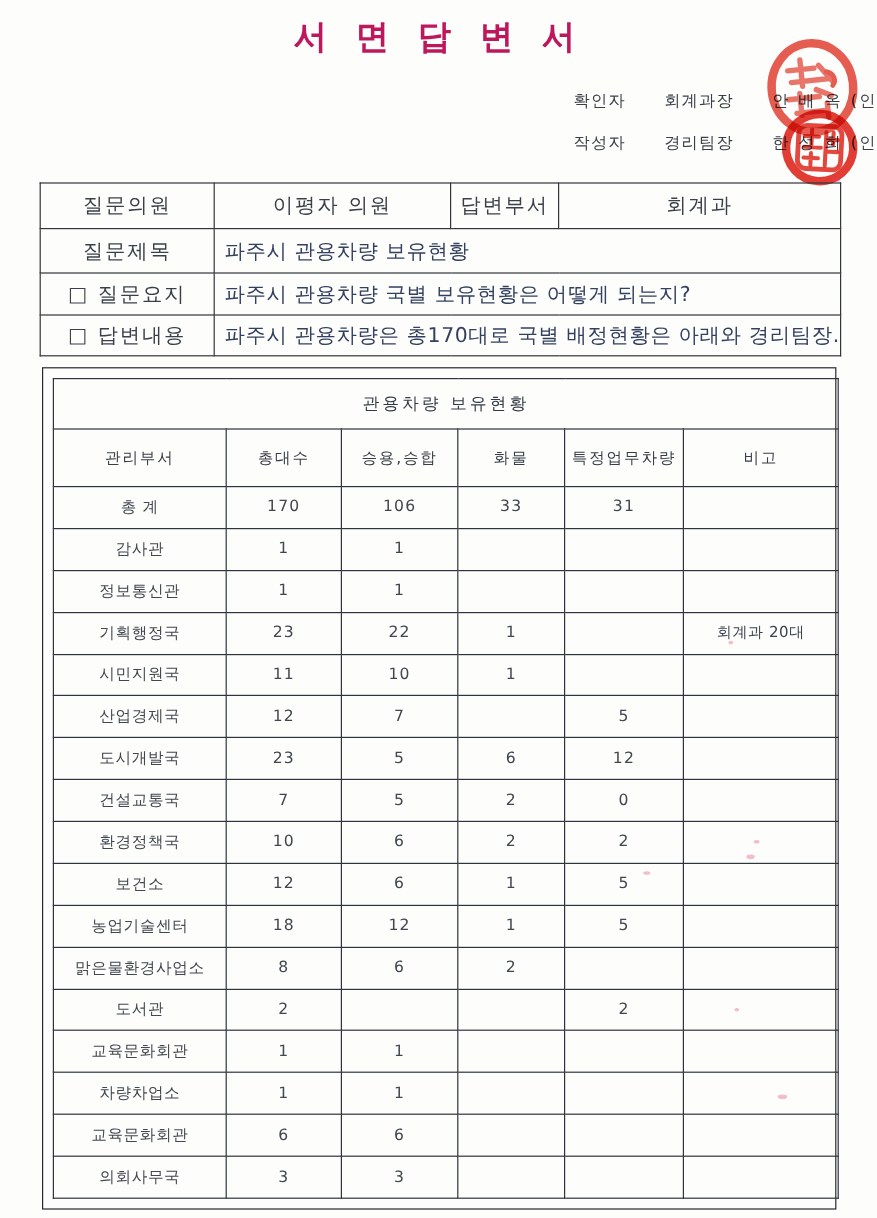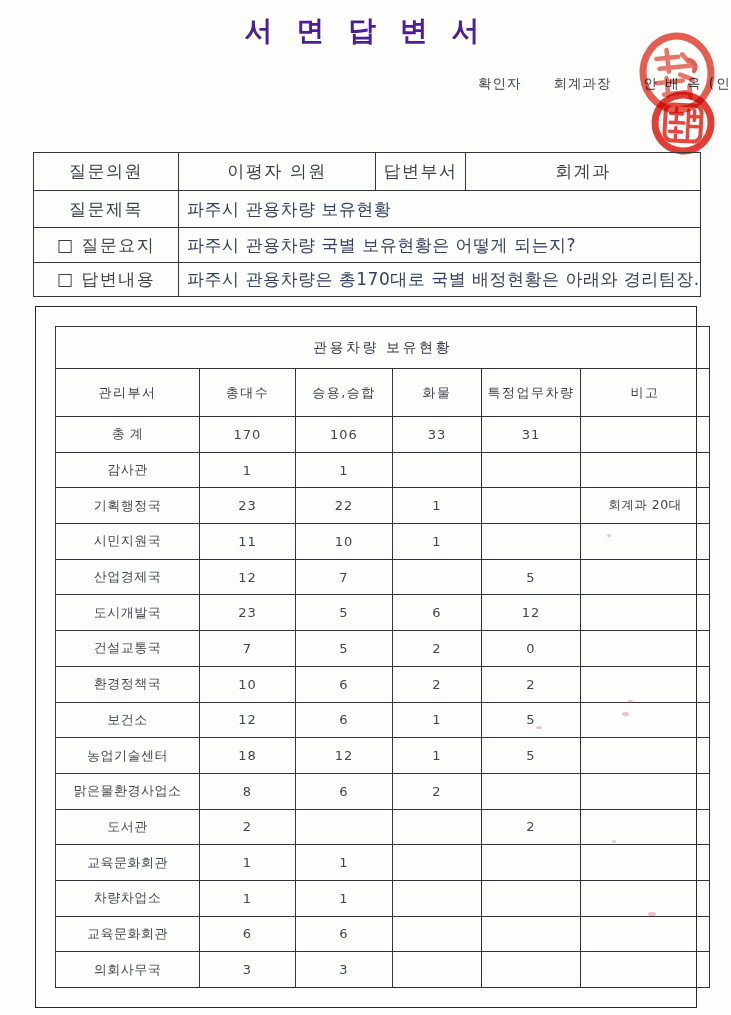--- a/index.html
+++ b/index.html
@@ -12,21 +12,21 @@
   .page {
     position:relative; width:731px; height:1015px;
     background:#fdfdfc; overflow:hidden;
   }
 
   
   .doc-title {
     position:absolute; top:12px; left:0; width:100%;
     text-align:center;
     font-family:"DejaVu Serif","Liberation Serif",serif;
-    font-size:28px; font-weight:bold; color:#4c1d95;
+    font-size:28px; font-weight:bold; color:#be185d;
     letter-spacing:7px;
   }
 
   
   .approval { position:absolute; left:478px; top:66px; width:240px; color:#3a3f47; }
   .approval-line { display:flex; gap:32px; font-size:13.5px; height:35px; align-items:center; letter-spacing:1px; white-space:nowrap; }
   .approval-line .name { letter-spacing:2px; }
 
   
   .stamp { position:absolute; mix-blend-mode:multiply; pointer-events:none; }
@@ -48,21 +48,21 @@
   .info-table td.content {
     text-align:left; padding-left:8px;
     color:#33405f; letter-spacing:0.5px;
   }
 
   
   .vehicle-box {
     position:absolute; left:35px; top:306px;
     width:662px; height:702px;
     border:1.8px solid #26292e;
-    padding:19px;
+    padding:8px;
     background:#fdfdfc;
   }
   .vehicle-table {
     border-collapse:collapse; table-layout:fixed;
     width:100%; height:100%;
   }
   .vehicle-table td {
     border:1.4px solid #2e333c;
     font-size:13px; color:#42474f;
     text-align:center; letter-spacing:1px;
@@ -83,20 +83,25 @@
 
 <div class="page">
 
   <div class="doc-title">서 면 답 변 서</div>
 
   <div class="approval">
     <div class="approval-line">
       <span>확인자</span>
       <span>회계과장</span>
       <span class="name">안 배 옥 (인)</span>
+    </div>
+    <div class="approval-line">
+      <span>작성자</span>
+      <span>경리팀장</span>
+      <span class="name">한 성 희 (인)</span>
     </div>
   </div>
 
   <div class="stamp stamp-top">
     <svg width="82" height="84" viewBox="0 0 82 84">
       <g stroke="#e23b2c" fill="none" stroke-linecap="round" opacity="0.82">
         <ellipse cx="41" cy="42" rx="34" ry="37" stroke-width="7"></ellipse>
         <path d="M22 26 h22 M33 18 v22 M24 36 h30 M48 24 l10 14 M20 50 h26 M30 46 v18 M44 44 l12 6 M26 62 h24 M52 56 v12" stroke-width="4.5" opacity="0.85"></path>
         <path d="M54 30 c6 2 8 8 4 12" stroke-width="4"></path>
       </g>
@@ -173,20 +178,28 @@
           </tr>
       <tr>
             <td class="dept">감사관</td>
             <td>1</td>
             <td>1</td>
             <td></td>
             <td></td>
             <td class="note-cell"></td>
           </tr>
       <tr>
+            <td class="dept">정보통신관</td>
+            <td>1</td>
+            <td>1</td>
+            <td></td>
+            <td></td>
+            <td class="note-cell"></td>
+          </tr>
+      <tr>
             <td class="dept">기획행정국</td>
             <td>23</td>
             <td>22</td>
             <td>1</td>
             <td></td>
             <td class="note-cell">회계과 20대</td>
           </tr>
       <tr>
             <td class="dept">시민지원국</td>
             <td>11</td>

